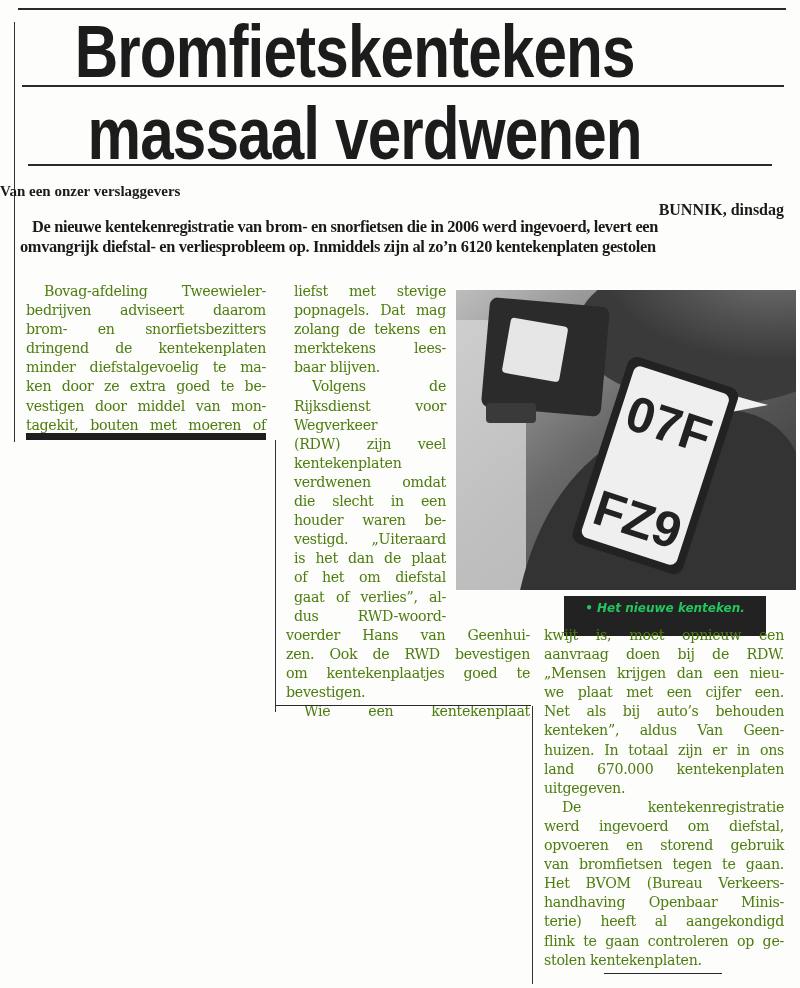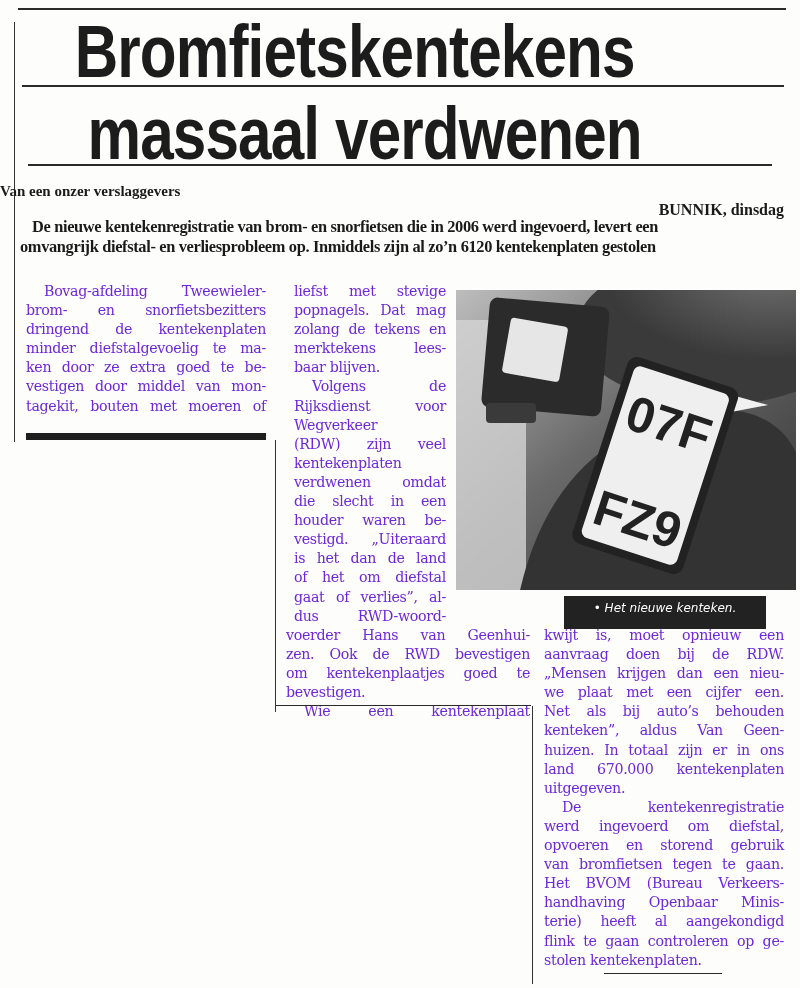--- a/index.html
+++ b/index.html
@@ -6,26 +6,26 @@
   body { width:800px; height:988px; background:#fdfdfb; position:relative; overflow:hidden; color:#1a1a1a; font-family:"DejaVu Serif", serif; }
   .rule { position:absolute; background:#2a2a2a; }
   .vrule { position:absolute; background:#333; width:1px; }
   .headline { position:absolute; left:30px; width:755px; font-family:"Liberation Sans", sans-serif; font-weight:bold; color:#1c1c1c; text-align:center; letter-spacing:-1px; transform-origin:left top; white-space:nowrap; }
   .h1 { top:14px; font-size:70px; line-height:72px; transform:scaleX(0.86) scaleY(1.05); }
   .h2 { top:96px; font-size:70px; line-height:72px; transform:scaleX(0.86) scaleY(1.05); }
   .byline { position:absolute; top:183px; left:0; width:800px; text-align:left; font-family:"Liberation Serif", serif; font-weight:bold; font-size:15px; }
   .dateline { position:absolute; top:201px; right:16px; font-family:"Liberation Serif", serif; font-weight:bold; font-size:16px; }
   .lead { position:absolute; top:217px; left:20px; width:768px; font-family:"Liberation Serif", serif; font-weight:bold; font-size:16.4px; line-height:20px; letter-spacing:-0.35px; }
   .lead .l { display:block; white-space:nowrap; }
-  .col { position:absolute; font-family:"DejaVu Serif", serif; font-size:14.2px; line-height:19.1px; color:#6d28d9; letter-spacing:-0.3px; }
+  .col { position:absolute; font-family:"DejaVu Serif", serif; font-size:14.2px; line-height:19.1px; color:#4d7c0f; letter-spacing:-0.3px; }
   .col .l { display:block; white-space:nowrap; text-align:justify; text-align-last:justify; }
   .col .l.last { text-align-last:left; }
   .col .l.ind { text-indent:18px; }
   .photo { position:absolute; left:456px; top:290px; width:340px; height:300px; overflow:hidden; background:#4a4a4a; }
-  .caption { position:absolute; left:564px; top:596px; width:202px; height:33px; background:#222; color:#ffffff; font-family:"DejaVu Sans", sans-serif; font-style:italic; font-weight:normal; font-size:12px; line-height:24px; text-align:center; }
+  .caption { position:absolute; left:564px; top:596px; width:202px; height:40px; background:#222; color:#22c55e; font-family:"DejaVu Sans", sans-serif; font-style:italic; font-weight:bold; font-size:12px; line-height:24px; text-align:center; }
 </style>
 </head>
 <body>
 
 <div class="rule" style="left:18px;top:8px;width:768px;height:2px;"></div>
 
 <div class="vrule" style="left:14px;top:22px;height:420px;"></div>
 
 <div class="headline h1">Bromfietskentekens</div>
 <div class="rule" style="left:22px;top:85px;width:762px;height:2px;"></div>
@@ -35,20 +35,21 @@
 <div class="byline">Van een onzer verslaggevers</div>
 <div class="dateline">BUNNIK, dinsdag</div>
 
 <div class="lead">
   <span class="l" style="text-indent:12px;">De nieuwe kentekenregistratie van brom- en snorfietsen die in 2006 werd ingevoerd, levert een</span>
   <span class="l">omvangrijk diefstal- en verliesprobleem op. Inmiddels zijn al zo’n 6120 kentekenplaten gestolen</span>
 </div>
 
 <div class="col" style="left:26px;top:282px;width:240px;">
   <span class="l ind">Bovag-afdeling Tweewieler-</span>
+  <span class="l">bedrijven adviseert daarom</span>
   <span class="l">brom- en snorfietsbezitters</span>
   <span class="l">dringend de kentekenplaten</span>
   <span class="l">minder diefstalgevoelig te ma-</span>
   <span class="l">ken door ze extra goed te be-</span>
   <span class="l">vestigen door middel van mon-</span>
   <span class="l">tagekit, bouten met moeren of</span>
 </div>
 <div class="rule" style="left:26px;top:433px;width:240px;height:7px;background:#1e1e1e;"></div>
 
 <div class="vrule" style="left:275px;top:440px;height:272px;"></div>
@@ -61,21 +62,21 @@
   <span class="l last">baar blijven.</span>
   <span class="l ind">Volgens de</span>
   <span class="l">Rijksdienst voor</span>
   <span class="l last">Wegverkeer</span>
   <span class="l">(RDW) zijn veel</span>
   <span class="l last">kentekenplaten</span>
   <span class="l">verdwenen omdat</span>
   <span class="l">die slecht in een</span>
   <span class="l">houder waren be-</span>
   <span class="l">vestigd. „Uiteraard</span>
-  <span class="l">is het dan de land</span>
+  <span class="l">is het dan de plaat</span>
   <span class="l">of het om diefstal</span>
   <span class="l">gaat of verlies”, al-</span>
   <span class="l">dus RWD-woord-</span>
 </div>
 
 <div class="col" style="left:286px;top:626px;width:244px;">
   <span class="l">voerder Hans van Geenhui-</span>
   <span class="l">zen. Ook de RWD bevestigen</span>
   <span class="l">om kentekenplaatjes goed te</span>
   <span class="l last">bevestigen.</span>

